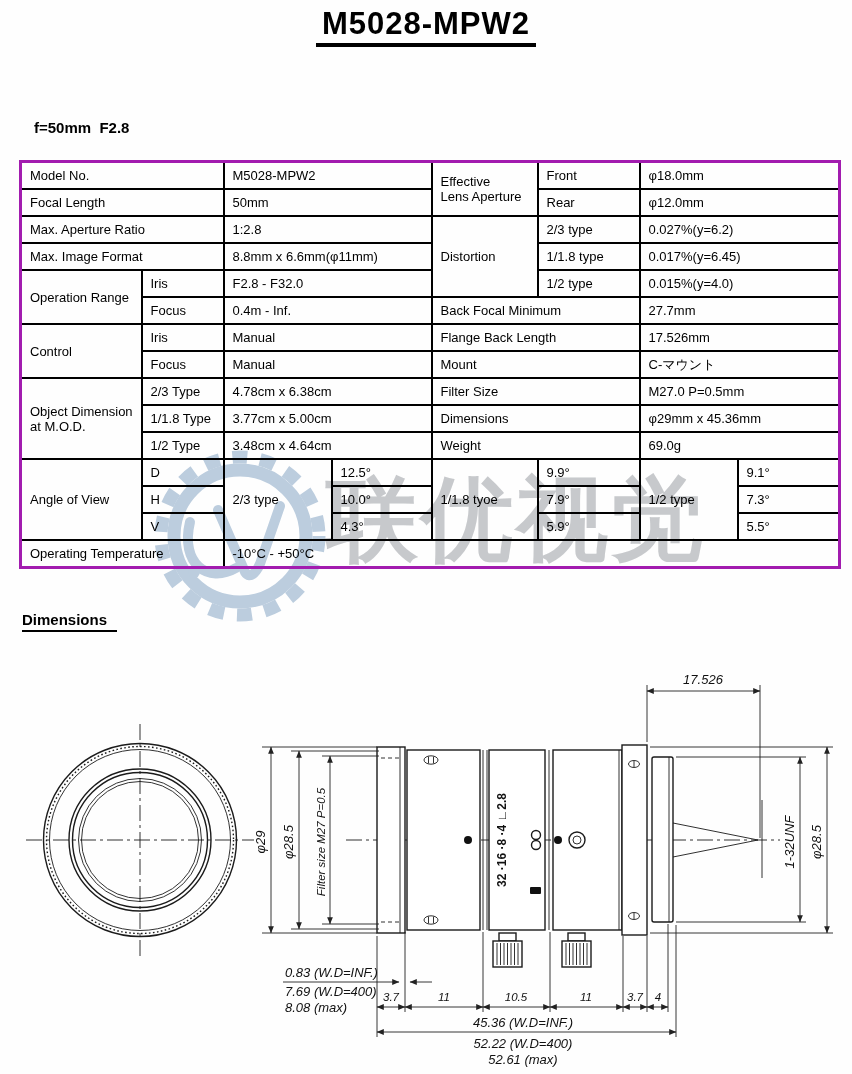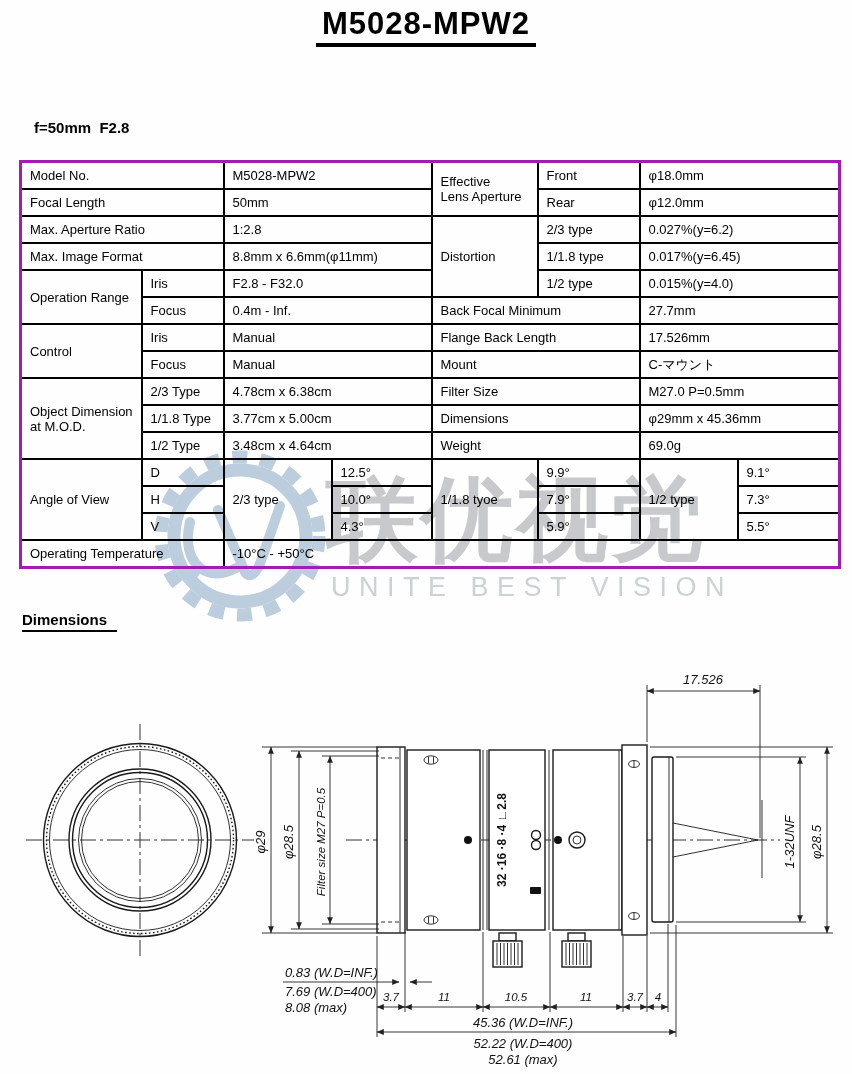--- a/index.html
+++ b/index.html
@@ -48,21 +48,20 @@
   <svg class="wm wm-logo" width="185" height="180" viewBox="0 0 185 180">
     <g stroke="#b5c8db" fill="none" opacity="0.9">
       <circle cx="92" cy="88" r="79" stroke-width="13" stroke-dasharray="15 13"></circle>
       <circle cx="92" cy="88" r="66" stroke-width="13"></circle>
       <path d="M42,74 C32,116 60,136 88,120" stroke-width="10" stroke-linecap="round"></path>
       <path d="M70,62 L97,124 C102,132 110,124 114,110 L132,58" stroke-width="10" stroke-linecap="round"></path>
       <circle cx="46" cy="124" r="6" fill="#b5c8db" stroke="none"></circle>
     </g>
   </svg>
   <div class="wm wm-cn">联优视觉</div>
-  <div class="wm wm-en">UNITE BEST VISION</div>
 
   <div class="title-wrap"><span class="title">M5028-MPW2</span></div>
   <div class="subtitle">
     <div>f=50mm  F2.8</div>
   </div>
 
   <table class="spec">
     <colgroup>
       <col style="width:121px">
         <col style="width:82px">

